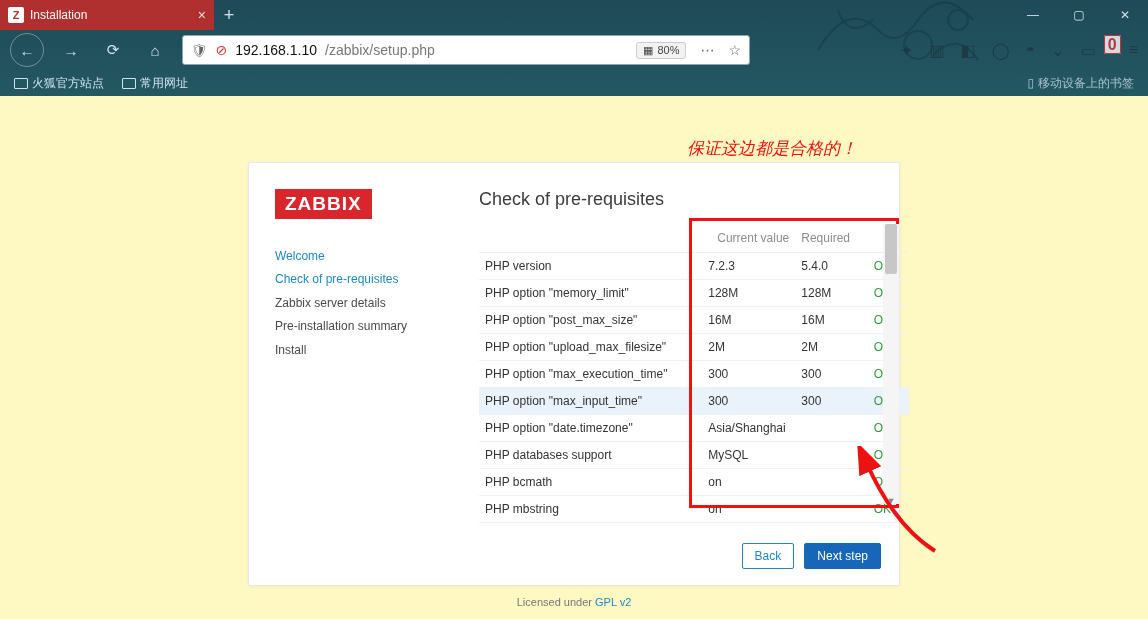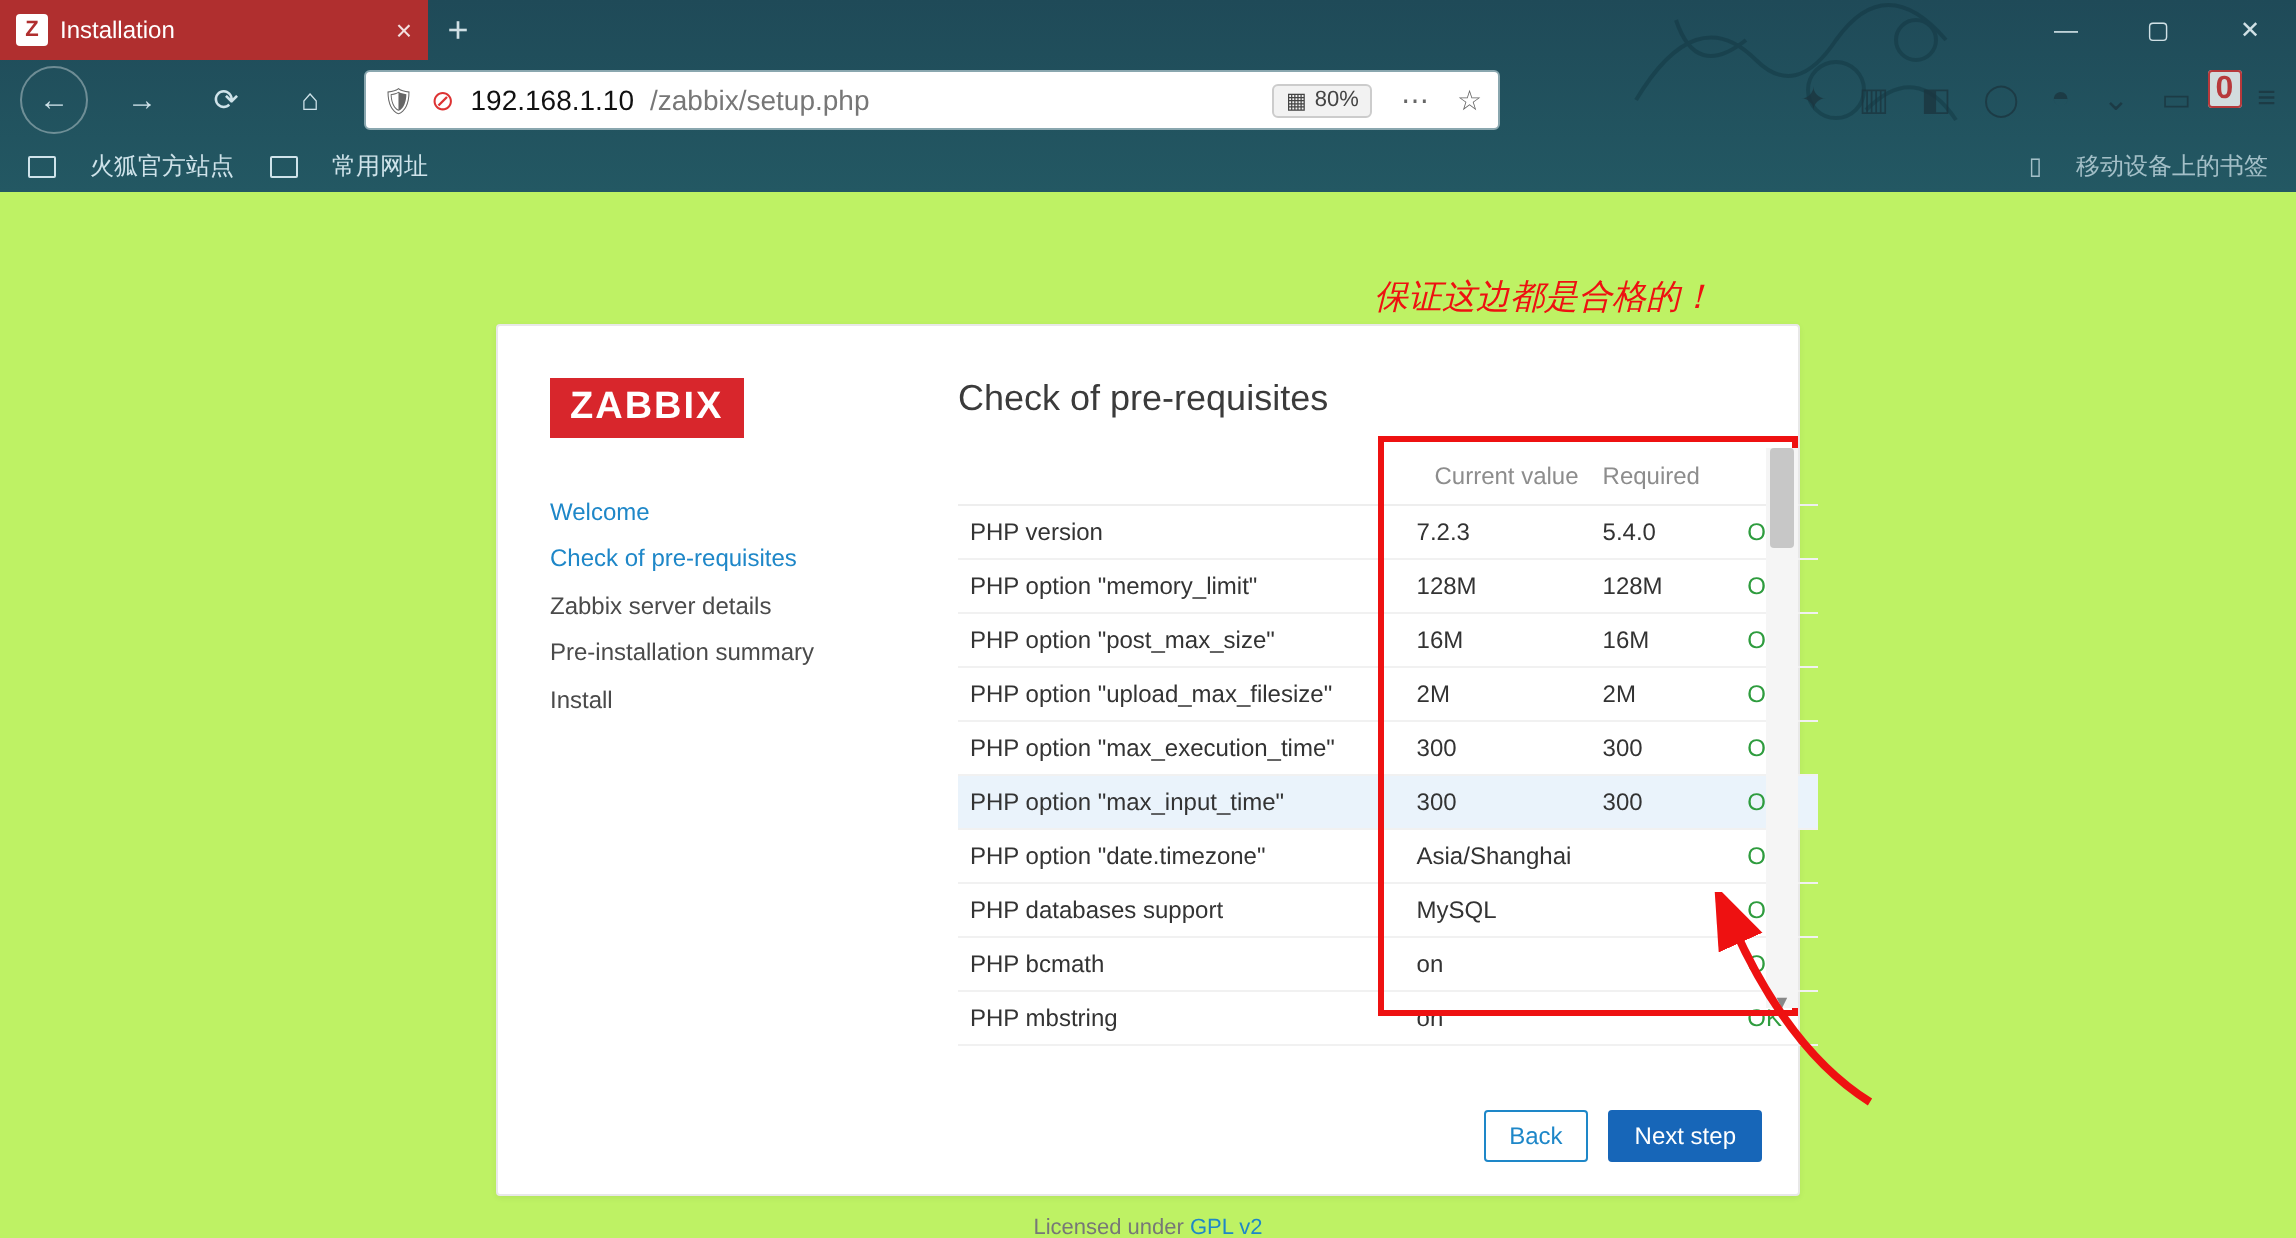--- a/index.html
+++ b/index.html
@@ -26,26 +26,26 @@
 .urlbar .url-host { color:#111; }
 .urlbar .url-path { color:#777; }
 .urlbar .zoom { margin-left:auto; display:flex; align-items:center; gap:4px; font-size:11px; background:#f2f2f2; border:1px solid #ccc; border-radius:3px; padding:1px 6px; color:#444; }
 .urlbar .dots { color:#666; letter-spacing:2px; margin-left:6px; }
 .urlbar .star { color:#666; margin-left:4px; }
 .tool-icons { margin-left:auto; display:flex; gap:16px; align-items:center; color:#1b3640; opacity:.8; }
 .tool-icons span { font-size:16px; position:relative; }
 .badge0 { position:absolute; top:-6px; right:-8px; background:#fff; color:#d33; font-size:10px; font-weight:bold; border:1px solid #d33; padding:0 3px; border-radius:2px; line-height:12px; }
 
 .bookmarks { height:26px; display:flex; align-items:center; padding:0 14px; gap:18px; font-size:12px; color:#cfe3ea; }
-.bookmarks .bm { display:flex; align-items:center; gap:17px; }
+.bookmarks .bm { display:flex; align-items:center; gap:4px; }
 .bookmarks .folder { width:14px; height:11px; border:1px solid #cfe3ea; border-radius:1px; position:relative; }
 .bm-right { margin-left:auto; opacity:.75; }
 
 
-.page { background:#bef264; position:absolute; top:96px; left:0; right:0; bottom:0; }
+.page { background:#fef9c3; position:absolute; top:96px; left:0; right:0; bottom:0; }
 .zabbix-card { width:652px; margin:66px auto 0; background:#fff; border:1px solid #e8e8e8; border-radius:2px; box-shadow:0 1px 3px rgba(0,0,0,.06); padding:26px 18px 16px 26px; position:relative; }
 .annotation { position:absolute; top:-26px; right:42px; color:#e11; font-family:"KaiTi","STKaiti",serif; font-size:17px; font-style:italic; }
 .card-top { display:flex; gap:54px; }
 .logo { background:#d8262c; color:#fff; font-weight:bold; font-size:19px; letter-spacing:1px; padding:4px 10px; display:inline-block; }
 .steps { margin-top:26px; font-size:12px; line-height:1.95; }
 .steps div { color:#4a4a4a; cursor:pointer; }
 .steps .link { color:#1e87c8; }
 .main-title { font-size:18px; color:#3b3b3b; margin-bottom:14px; font-weight:400; }
 .table-wrap { position:relative; }
 .req-table { width:430px; border-collapse:collapse; font-size:12px; color:#333; }
@@ -53,21 +53,21 @@
 .req-table td { padding:6px 6px; border-bottom:1px solid #f1f1f1;margin-left:10px; }
 .req-table tr.hover td { background:#eaf3fb; }
 .ok { color:#2e9c3e; }
 .redbox { position:absolute; border:3px solid #e11; pointer-events:none; }
 .scrollbar { position:absolute; right:-18px; top:0; width:16px; height:280px; background:#f5f5f5; }
 .scrollbar .thumb { position:absolute; left:2px; right:2px; top:0; height:50px; background:#c7c7c7; border-radius:2px; }
 .scrollbar .arr { position:absolute; left:0; right:0; text-align:center; font-size:9px; color:#888; }
 .scrollbar .arr.up { top:-2px; } .scrollbar .arr.dn { bottom:-2px; }
 
 .card-actions { display:flex; justify-content:flex-end; gap:10px; margin-top:20px; }
-.btn { font-size:12px; padding:5px 12px; border-radius:2px; border:1px solid transparent; cursor:pointer;margin-top:12px; }
+.btn { font-size:12px; padding:5px 12px; border-radius:2px; border:1px solid transparent; cursor:pointer; }
 .btn-back { background:#fff; border-color:#1e87c8; color:#1e87c8; }
 .btn-next { background:#1766b8; border-color:#1766b8; color:#fff; }
 
 .license { text-align:center; font-size:11px; color:#777; margin-top:10px; }
 .license a { color:#1e87c8; text-decoration:none; }
 
 .arrow-svg { position:absolute; pointer-events:none; }
 
 .watermark { position:absolute; right:10px; bottom:6px; display:flex; align-items:center; gap:6px; font-family:"KaiTi",serif; color:#555; font-size:16px; }
 .watermark .cloud { width:40px; height:30px; }

